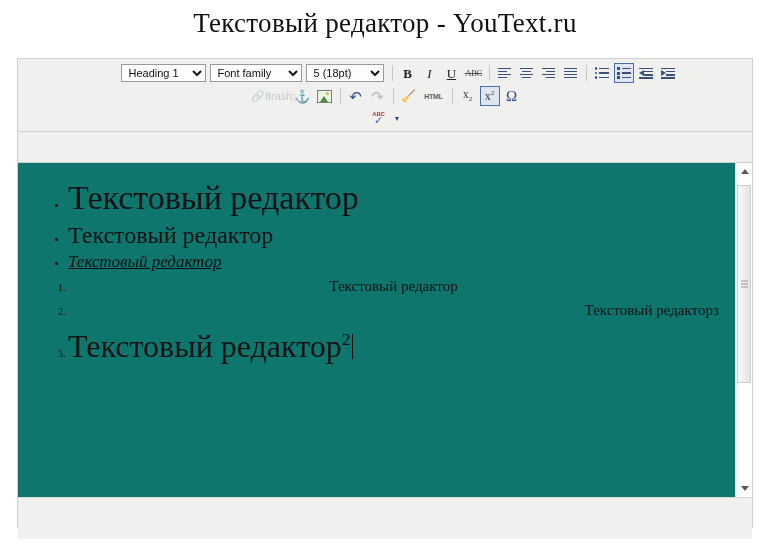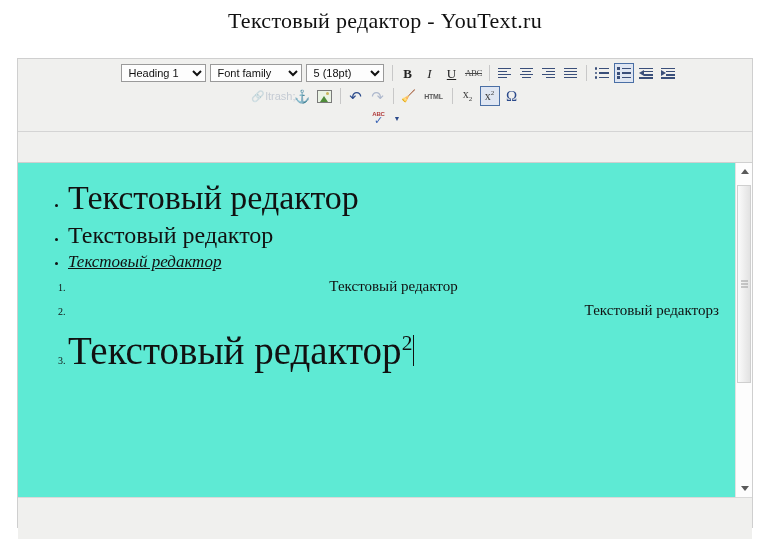--- a/index.html
+++ b/index.html
@@ -9,21 +9,21 @@
     font-family:"Liberation Sans", sans-serif;
     overflow:hidden;
   }
   .page{position:relative;width:770px;height:546px;}
 
   
   .page-title{
     position:absolute;left:0;top:8px;width:770px;
     text-align:center;
     font-family:"Liberation Serif", serif;
-    font-size:22px;
+    font-size:27px;
     color:#111;
     letter-spacing:.3px;
     white-space:nowrap;
   }
 
   
   .editor{
     position:absolute;left:17px;top:58px;
     width:736px;height:470px;
     border:1px solid #cfcfcf;
@@ -145,21 +145,21 @@
   .broom{font-size:12px;line-height:1;}
 
   
   .gapband{
     height:30px;background:#f0f0ee;border-bottom:1px solid #cfcfcf;
   }
 
   
   .content-wrap{
     position:relative;
-    background:#5eead4;
+    background:#0f766e;
     height:334px;
     overflow:hidden;
   }
   .doc{
     position:absolute;left:0;top:0;right:17px;bottom:0;
     padding:14px 16px 0 16px;
     box-sizing:border-box;
     font-family:"Liberation Serif", serif;
     color:#111;
     overflow:hidden;
@@ -169,21 +169,21 @@
   ol.doc-list{list-style:decimal;}
   ul.doc-list li,ol.doc-list li{margin:0;}
   ul.doc-list li::marker{font-size:10px;}
   ol.doc-list li::marker{font-size:10px;}
 
   .li-1{font-size:34px;line-height:1.25;margin-bottom:4px;}
   .li-2{font-size:24px;line-height:1.3;margin-bottom:4px;}
   .li-3{font-size:17px;line-height:1.35;font-style:italic;text-decoration:underline;margin-bottom:6px;}
   .li-n1{font-size:15px;line-height:1.6;text-align:center;}
   .li-n2{font-size:15px;line-height:1.6;text-align:right;}
-  .li-n3{font-size:39px;line-height:1.5;}
+  .li-n3{font-size:32px;line-height:1.5;}
   .li-n3 sup{font-size:.55em;vertical-align:super;}
   .tcursor{display:inline-block;width:1px;height:.78em;background:#111;
            vertical-align:-2px;margin-left:1px;}
 
   
   .vscroll{
     position:absolute;right:0;top:0;width:17px;height:100%;
     background:#fdfdfd;border-left:1px solid #e2e2e2;
     box-sizing:border-box;
   }

